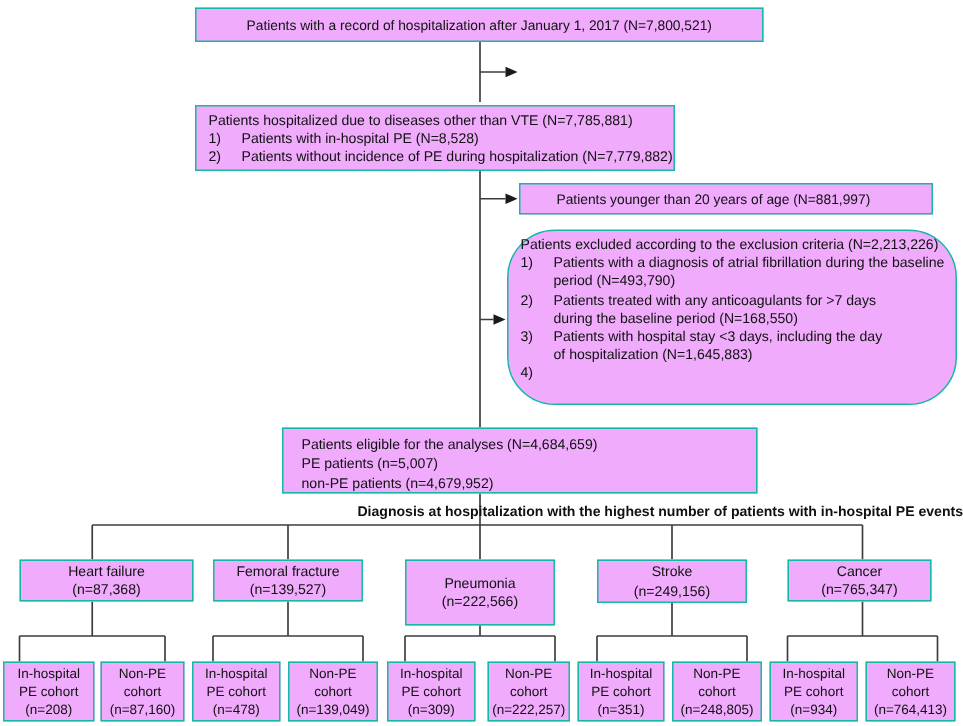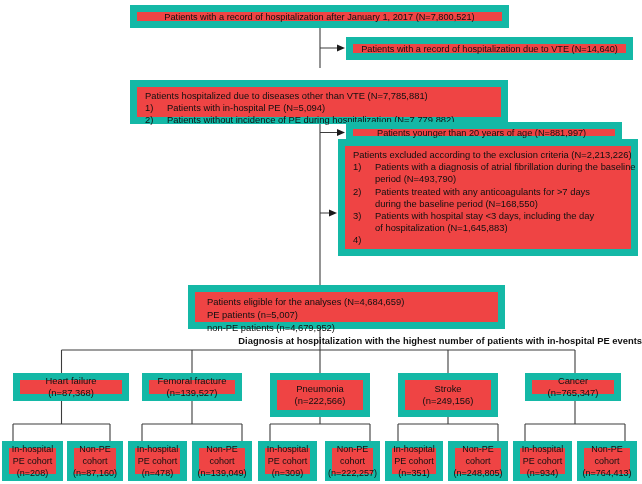--- a/index.html
+++ b/index.html
@@ -2,22 +2,22 @@
 <html><head>
 <meta charset="utf-8">
 <style>
   html,body { margin:0; padding:0; background:#fff; }
   #stage {
     position:relative; width:642px; height:484px; background:#ffffff;
     font-family:"Liberation Sans", sans-serif; color:#111; overflow:hidden;
   }
   #wires { position:absolute; left:0; top:0; z-index:0; }
   .box {
-    position:absolute; z-index:1; background:#ef4444;
-    border:7px solid #14b8a6; box-sizing:border-box;
+    position:absolute; z-index:1; background:#f0abfc;
+    border:1px solid #14b8a6; box-sizing:border-box;
     font-size:9.4px; line-height:12px; color:#101010;
   }
   .center-line { display:flex; align-items:center; justify-content:center; white-space:nowrap; font-size:9.2px; }
   .left-line   { display:flex; align-items:center; justify-content:flex-start; white-space:nowrap; padding-left:24px; font-size:9.2px; }
   .multi { padding:3px 4px 2px 8px; }
   .multi .title { white-space:nowrap; }
   .item { display:flex; }
   .item .num { width:22px; flex:0 0 22px; }
   .item .txt { white-space:pre; }
   .prelines { white-space:pre; }
@@ -53,37 +53,36 @@
          M13 424 H110 M142 424 H242 M270 424 H370 M398 424 H498 M525 424 H625
          M13 424 V441 M110 424 V441 M142 424 V441 M242 424 V441 M270 424 V441
          M370 424 V441 M398 424 V441 M498 424 V441 M525 424 V441 M625 424 V441" fill="none" stroke="#3c3c3c" stroke-width="1.1"></path>
     <polygon points="337,44.5 337,51.5 345,48" fill="#1a1a1a"></polygon>
     <polygon points="337,129 337,136 345,132.5" fill="#1a1a1a"></polygon>
     <polygon points="329,209.5 329,216.5 337,213" fill="#1a1a1a"></polygon>
   </svg>
 
   <div class="box center-line" style="left:130px; top:5px; width:379px; height:23px;">Patients with a record of hospitalization after January 1, 2017 (N=7,800,521)</div>
 
-  <div class="box center-line" style="left:346px; top:37px; width:287px; height:23px;">Patients with a record of hospitalization due to VTE (N=14,640)</div>
 
-  <div class="box multi" style="left:130px; top:80px; width:378px; height:44px;">
+  <div class="box multi" style="left:130px; top:70px; width:320px; height:44px;">
     <div class="title">Patients hospitalized due to diseases other than VTE (N=7,785,881)</div>
     <div class="item">
       <span class="num">1)</span>
-      <span class="txt">Patients with in-hospital PE (N=5,094)</span>
+      <span class="txt">Patients with in-hospital PE (N=8,528)</span>
     </div>
     <div class="item">
       <span class="num">2)</span>
       <span class="txt">Patients without incidence of PE during hospitalization (N=7,779,882)</span>
     </div>
   </div>
 
   <div class="box left-line" style="left:346px; top:122px; width:276px; height:21px;">Patients younger than 20 years of age (N=881,997)</div>
 
-  <div class="box multi" style="left:338px; top:139px; width:300px; height:117px; line-height:12.2px;">
+  <div class="box multi" style="left:338px; top:153px; width:300px; height:117px; line-height:12.2px;border-radius:32px;">
     <div class="title">Patients excluded according to the exclusion criteria (N=2,213,226)</div>
     <div class="item">
       <span class="num">1)</span>
       <span class="txt">Patients with a diagnosis of atrial fibrillation during the baseline
 period (N=493,790)</span>
     </div>
     <div class="item">
       <span class="num">2)</span>
       <span class="txt">Patients treated with any anticoagulants for &gt;7 days
 during the baseline period (N=168,550)</span>
@@ -103,21 +102,21 @@
 non-PE patients (n=4,679,952)</div>
 
   <div class="branch-label">Diagnosis at hospitalization with the highest number of patients with in-hospital PE events</div>
 
   <div class="box cat" style="left:13px;  top:373px; width:116px;  height:28px;">Heart failure
 (n=87,368)</div>
   <div class="box cat" style="left:142px; top:373px; width:100px; height:28px;">Femoral fracture
 (n=139,527)</div>
   <div class="box cat" style="left:270px; top:373px; width:100px; height:44px;">Pneumonia
 (n=222,566)</div>
-  <div class="box cat" style="left:398px; top:373px; width:100px; height:44px;">Stroke
+  <div class="box cat" style="left:398px; top:373px; width:100px; height:29px;">Stroke
 (n=249,156)</div>
   <div class="box cat" style="left:525px; top:373px; width:96px; height:28px;">Cancer
 (n=765,347)</div>
 
   <div class="box cohort" style="left:2px;   top:441px; width:61px; height:40px;">In-hospital
 PE cohort
 (n=208)</div>
   <div class="box cohort" style="left:67px;  top:441px; width:56px; height:40px;">Non-PE
 cohort
 (n=87,160)</div>

